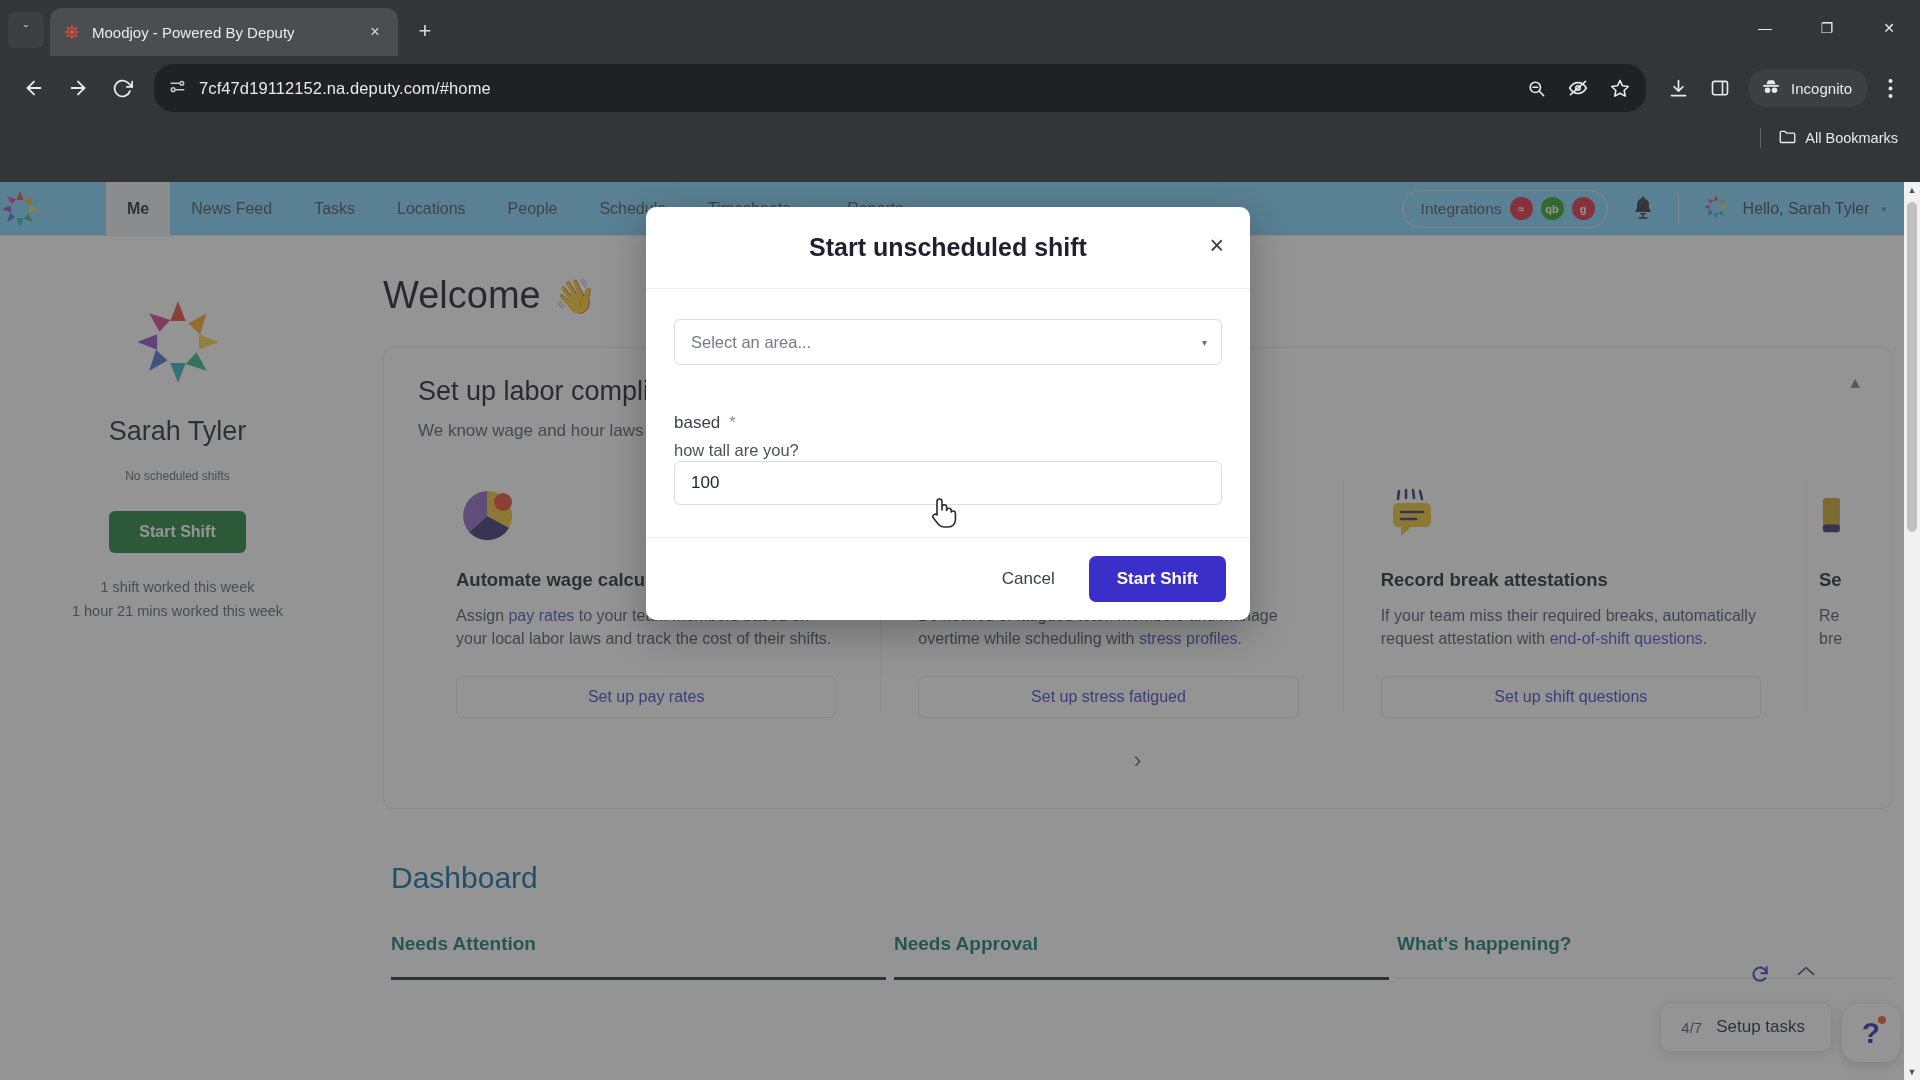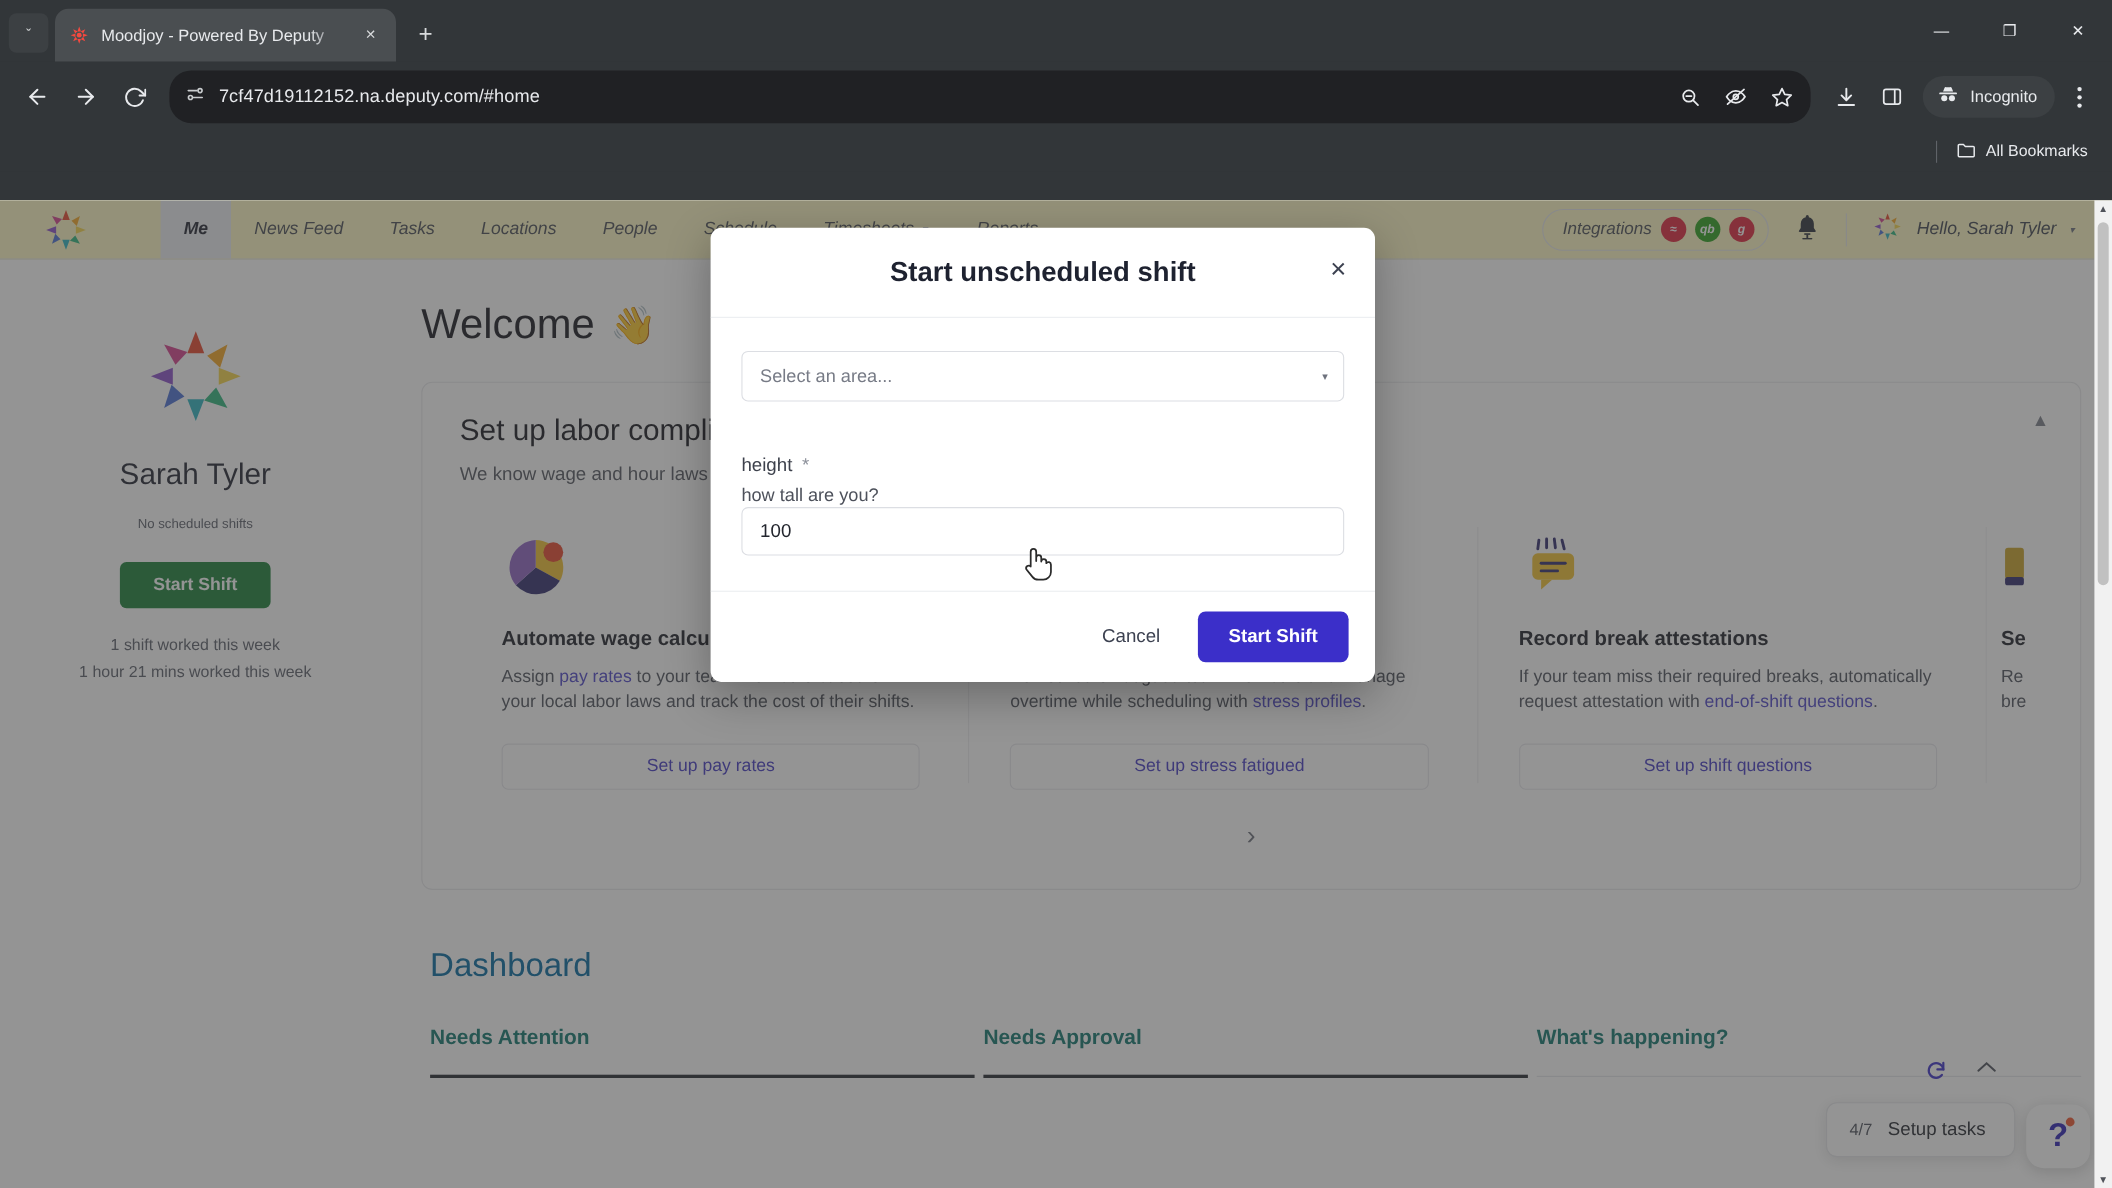--- a/index.html
+++ b/index.html
@@ -17,21 +17,21 @@
     height: 56px; background: #323639;
     display: flex; align-items: flex-end; padding-left: 8px; position: relative;
   }
   .tabstrip-left-btn {
     width: 36px; height: 36px; margin-bottom: 8px; margin-right: 6px;
     background: #3c4043; border-radius: 7px;
     display: flex; align-items: center; justify-content: center;
     color: #cfd2d4; font-size: 13px;
   }
   .tab {
-    height: 48px; width: 310px; background: #4a4e51;
+    height: 48px; width: 348px; background: #4a4e51;
     border-radius: 12px 12px 0 0;
     display: flex; align-items: center; padding: 0 12px; gap: 10px;
     position: relative;
   }
   .tab-favicon {
     width: 20px; height: 20px; flex: 0 0 20px;
     display:flex; align-items:center; justify-content:center;
   }
   .tab-title {
     color: #e8eaed; font-size: 15px; white-space: nowrap;
@@ -94,22 +94,22 @@
     background: #ffffff; overflow: hidden;
   }
   .page-inner { position: absolute; inset: 0; }
   
   .dim {
     position: absolute; inset: 0; background: rgba(60,60,60,.55); z-index: 50;
   }
 
   
   .appnav {
-    height: 54px; background: #fef9c3; border-bottom: 1px solid #e6e6e8;
-    display: flex; align-items: stretch; padding-left: 40px; font-style: italic;
+    height: 54px; background: #7dd3fc; border-bottom: 1px solid #e6e6e8;
+    display: flex; align-items: stretch; 
   }
   .applogo { width: 56px; display:flex; align-items:center; }
   .navitems { display: flex; align-items: stretch; margin-left: 50px; }
   .navitem {
     display: flex; align-items: center; padding: 0 21px;
     font-size: 16px; color: #4a4d55; white-space: nowrap; gap: 6px;
   }
   .navitem.active { background: #eceef1; color: #1f2330; font-weight: bold; }
   .caret { font-size: 9px; color:#6b6f7a; }
   .nav-right {
@@ -642,21 +642,21 @@
         <div class="modal-title">Start unscheduled shift</div>
         <div class="modal-close">×</div>
       </div>
       <div class="modal-body">
         <div class="select-box">
           <span class="select-ph">Select an area...</span>
           <span class="select-caret">▾</span>
         </div>
 
         <div class="field-label">
-          <span>height</span>
+          <span>based</span>
           <span class="field-req">*</span>
         </div>
         <div class="field-help">how tall are you?</div>
         <input class="text-input" type="text" value="100" style="">
       </div>
       <div class="modal-foot">
         <button class="btn-cancel">Cancel</button>
         <button class="btn-primary">Start Shift</button>
       </div>
     </div>

